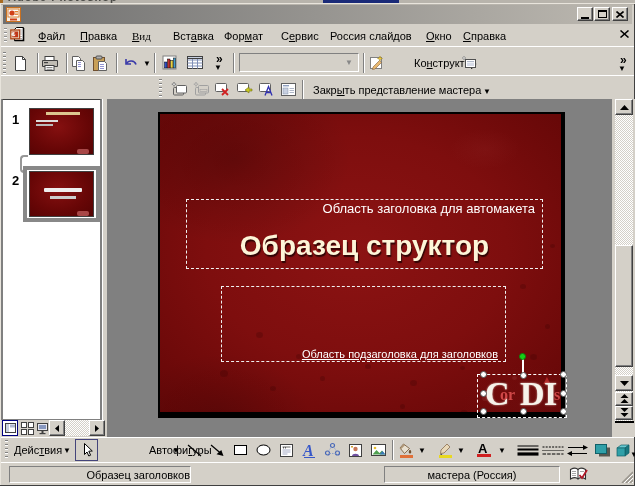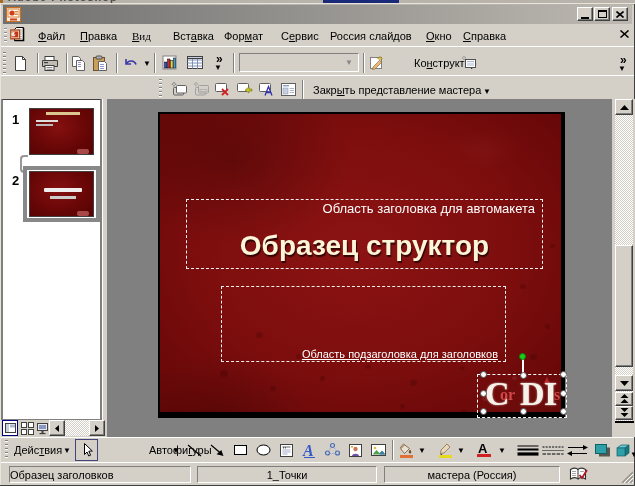--- a/index.html
+++ b/index.html
@@ -461,22 +461,21 @@
 
   <svg class="abs" style="left:613px;top:4px" width="19" height="17" viewBox="0 0 19 17">
       <path d="M3 6 l4 -3 h8 l-4 3 z" fill="#68c8d0" stroke="#106068" stroke-width="0.7"></path>
       <path d="M11 6 l4 -3 v8 l-4 3 z" fill="#187880" stroke="#106068" stroke-width="0.7"></path>
       <rect x="3" y="6" width="8" height="8" fill="#30a0a8" stroke="#106068" stroke-width="0.7"></rect>
     </svg>
   <div class="abs dd" style="left:629px;top:12px;">▼</div>
 </div>
 
 <div class="abs" id="statusbar" style="left:1px;top:462px;width:633px;height:23px;background:#d4d0c8;border-top:1px solid #fff;">
-  <div class="sunken abs" style="left:8px;top:3px;width:182px;height:17px;text-align:left;padding-top:2px;">Образец заголовков</div>
-  <div class="sunken abs" style="left:196px;top:3px;width:180px;height:17px;text-align:center;padding-top:2px;">1_Точки</div>
+  <div class="sunken abs" style="left:8px;top:3px;width:182px;height:17px;text-align:right;padding-top:2px;">Образец заголовков</div>
   <div class="sunken abs" style="left:383px;top:3px;width:176px;height:17px;text-align:center;padding-top:2px;">мастера (Россия)</div>
   <svg class="abs" style="left:567px;top:3px" width="21" height="16" viewBox="0 0 21 16">
     <path d="M2.5 3.5 c3 -1.6 6 -1.6 7.5 0 c1.5 -1.6 4.5 -1.6 7.5 0 v9.5 c-3 -1.6 -6 -1.6 -7.5 0 c-1.5 -1.6 -4.5 -1.6 -7.5 0 z" fill="#fff" stroke="#303030" stroke-width="1.1"></path>
     <path d="M10 3.5 v9.5" stroke="#303030" stroke-width="1"></path>
     <path d="M4 5.5 h4 M4 7.5 h4 M4 9.5 h4 M12 5.5 h4" stroke="#909090" stroke-width="0.8"></path>
     <path d="M11.5 9 l2.5 3 5 -8" fill="none" stroke="#b01828" stroke-width="1.8"></path>
   </svg>
   <svg class="abs" style="left:620px;top:8px" width="12" height="12" viewBox="0 0 12 12">
     <path d="M12 1 L1 12 M12 5 L5 12 M12 9 L9 12" stroke="#9a968e" stroke-width="1.6"></path>
       <path d="M13 2 L2 13 M13 6 L6 13 M13 10 L10 13" stroke="#ffffff" stroke-width="1"></path>

